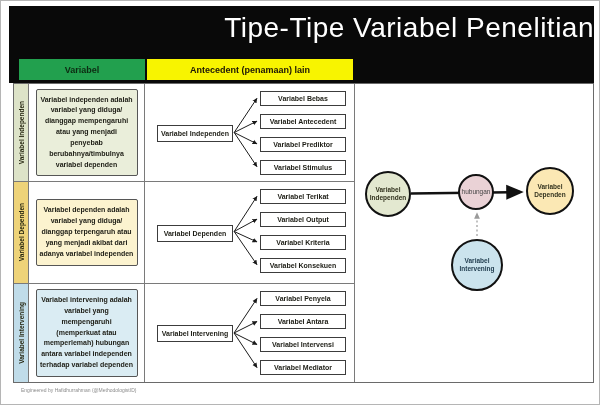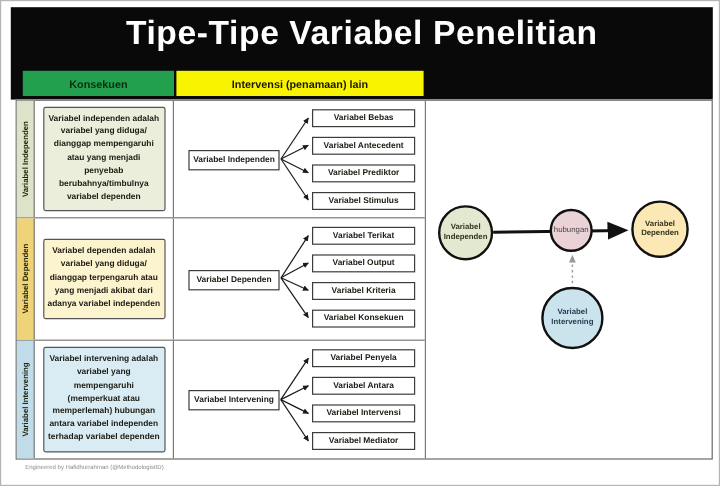--- a/index.html
+++ b/index.html
@@ -6,22 +6,22 @@
   html,body { background:#ffffff; }
   .screen {
     position:relative; width:600px; height:405px; background:#ffffff;
     border:1px solid #b5b5b5; overflow:hidden;
     font-family:"Liberation Sans", sans-serif;
   }
 
   
   .black-band { position:absolute; left:8px; top:5px; width:585px; height:77px; background:#090909; }
   .title {
-    position:absolute; left:0; right:0; top:6px; text-align:center;
-    color:#ffffff; font-size:28px; font-weight:bold; letter-spacing:.5px;
+    position:absolute; left:0; right:0; top:6px; text-align:right;
+    color:#ffffff; font-size:28px; font-weight:normal; letter-spacing:.5px;
   }
   .hdr {
     position:absolute; top:53px; height:21px;
     display:flex; align-items:center; justify-content:center;
     font-size:9px; font-weight:bold; color:#1c1606;
   }
   .hdr-definisi { left:10px;  width:126px; background:#22a04e; color:#0d2b12; }
   .hdr-nomen    { left:138px; width:206px; background:#f8f400; }
   .hdr-model    { left:346px; width:237px; background:#f5a81c; }
 
@@ -90,22 +90,22 @@
 
   .footer { position:absolute; left:20px; top:386px; font-size:5px; color:#8c8c8c; }
 </style>
 </head>
 <body>
 
 <div class="screen">
 
   <div class="black-band">
     <div class="title">Tipe-Tipe Variabel Penelitian</div>
-    <div class="hdr hdr-definisi">Konsekuen</div>
-    <div class="hdr hdr-nomen">Intervensi (penamaan) lain</div>
+    <div class="hdr hdr-definisi">Variabel</div>
+    <div class="hdr hdr-nomen">Antecedent (penamaan) lain</div>
   </div>
 
   <div class="content">
 
     <div class="row row-1">
       <div class="strip strip-1">
         <span>Variabel Independen</span>
       </div>
       <div class="defcell">
         <div class="defbox defbox-1">Variabel independen adalah variabel yang diduga/ dianggap mempengaruhi atau yang menjadi penyebab berubahnya/timbulnya variabel dependen</div>

